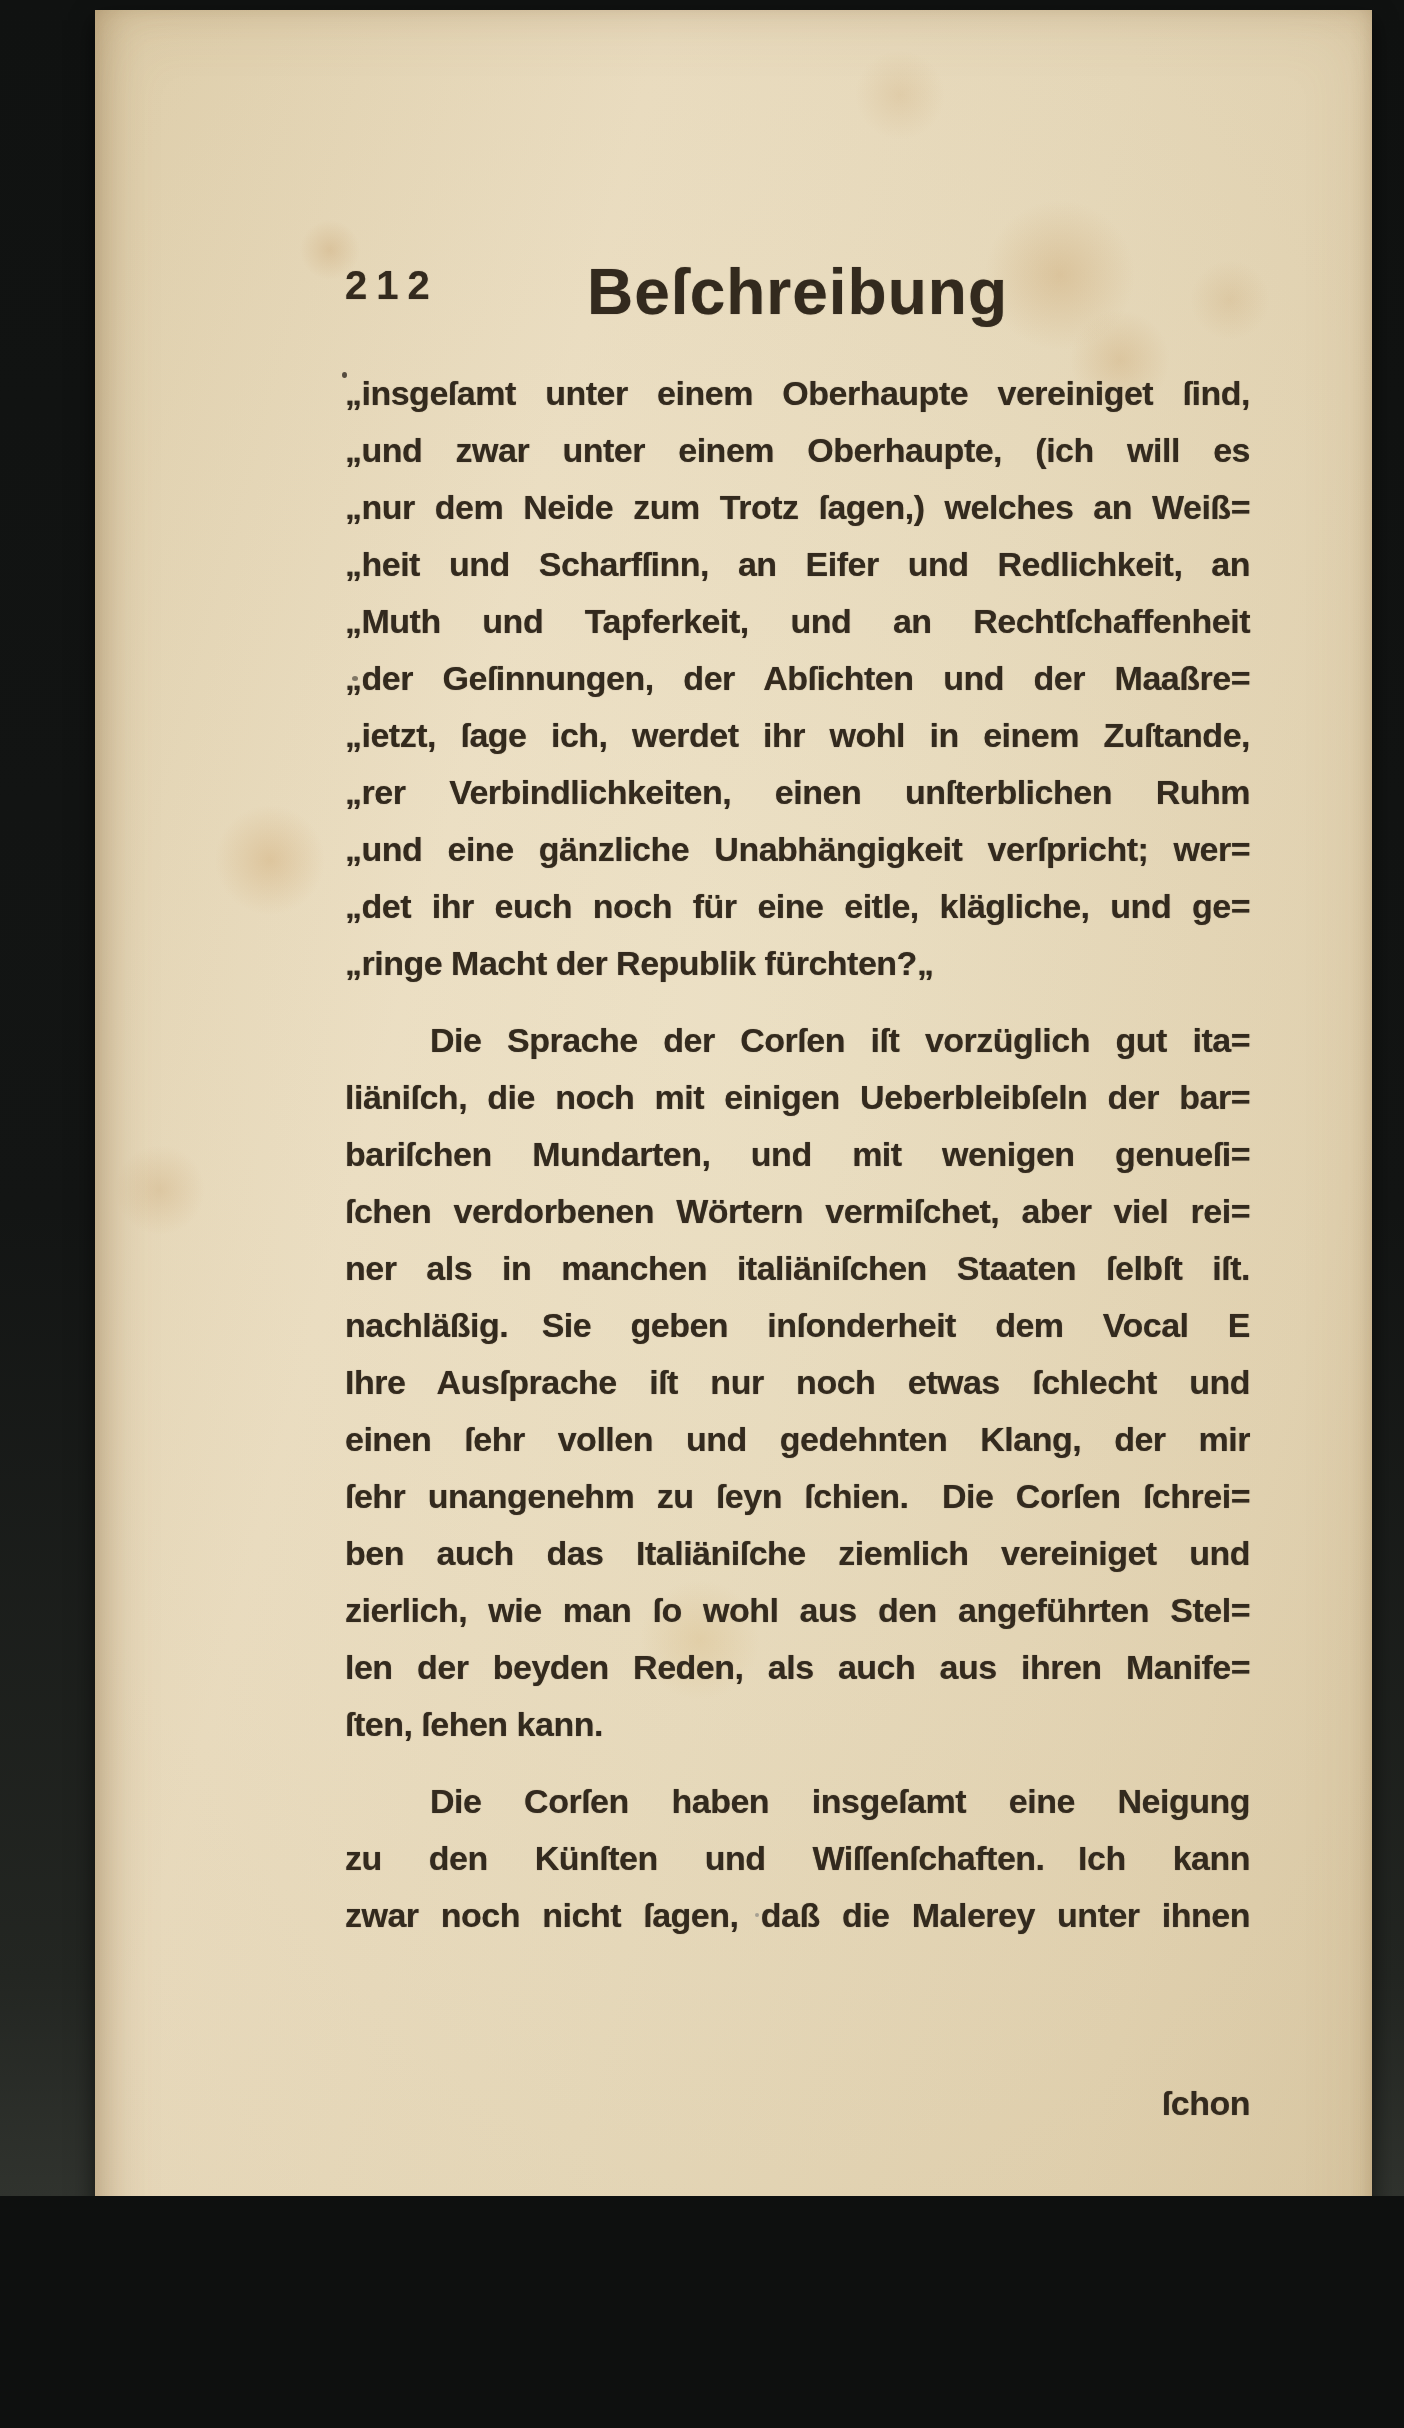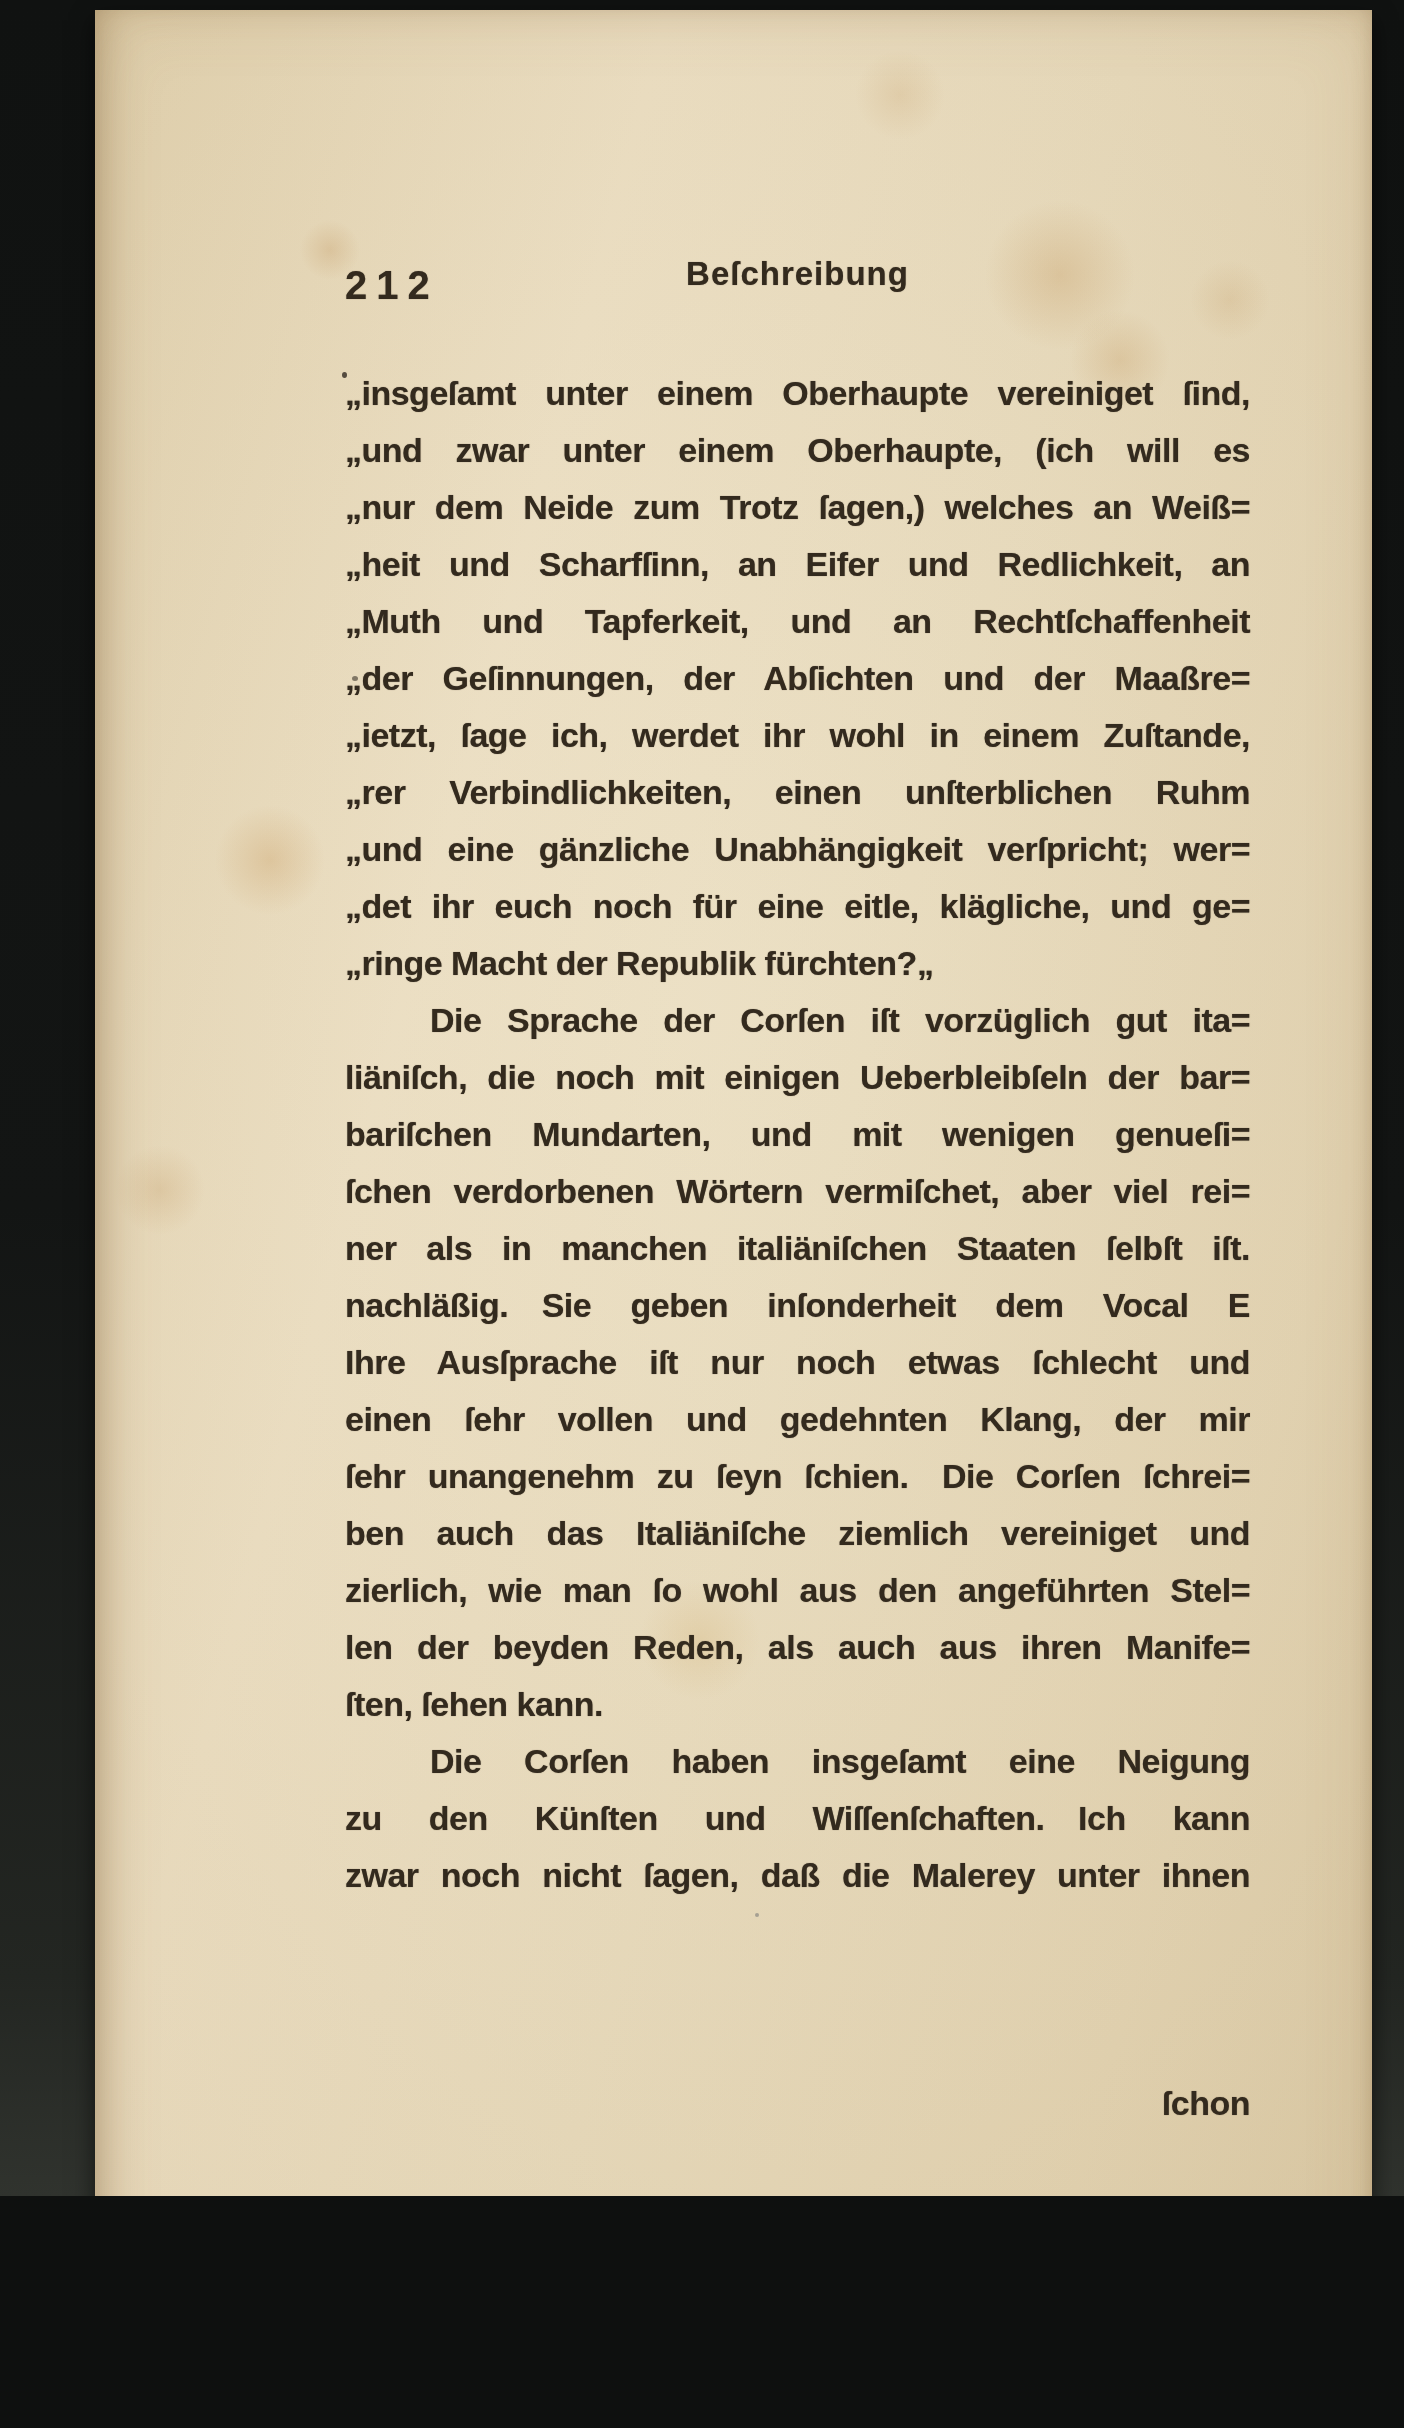--- a/index.html
+++ b/index.html
@@ -41,32 +41,32 @@
   .ink{color:#332a1e;text-shadow:0 0 1px rgba(45,34,22,.55);}
 
   .header-row{position:absolute;left:345px;top:255px;width:905px;height:62px;}
   .page-number{
     position:absolute;left:0;top:8px;
     font-size:40px;font-weight:bold;letter-spacing:9px;
   }
   .running-title{
     position:absolute;left:0;top:0;width:100%;
     text-align:center;
-    font-size:33px;font-weight:bold;letter-spacing:1px;
+    font-size:64px;font-weight:bold;letter-spacing:1px;
   }
 
   .text-block{position:absolute;left:345px;top:365px;width:905px;}
   .text-line{
     width:905px;height:57px;line-height:57px;
     font-size:34px;font-weight:bold;letter-spacing:-0.5px;
     text-align:justify;text-align-last:justify;
     white-space:nowrap;
   }
   .text-line.left{text-align:right;text-align-last:left;}
-  .text-line.indent{padding-left:85px;width:820px;}
+  .text-line.indent{padding-left:85px;width:820px;margin-top:20px;}
 
   .catchword-row{
     position:absolute;left:345px;top:2075px;width:905px;height:57px;line-height:57px;
     text-align:right;font-size:34px;font-weight:bold;letter-spacing:-0.5px;
   }
 </style>
 </head>
 <body>
 
 <div class="stage">

